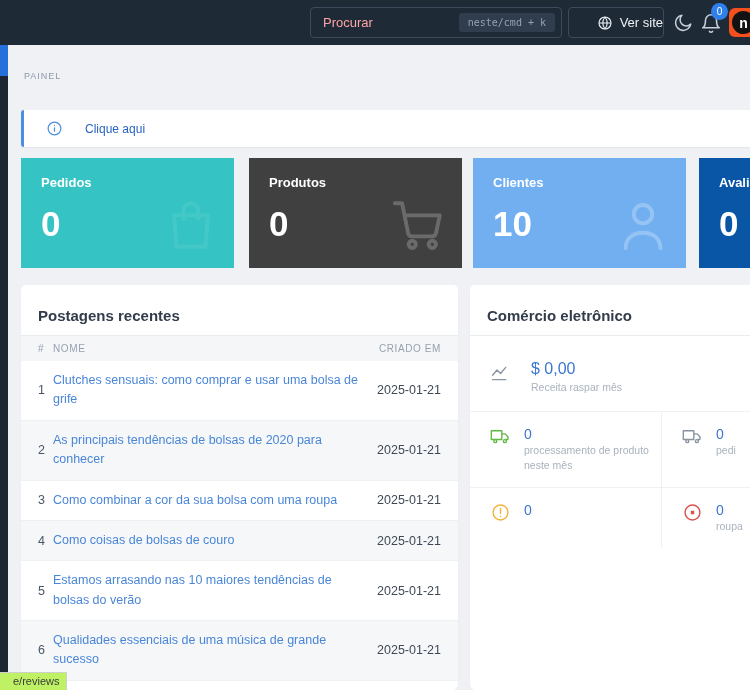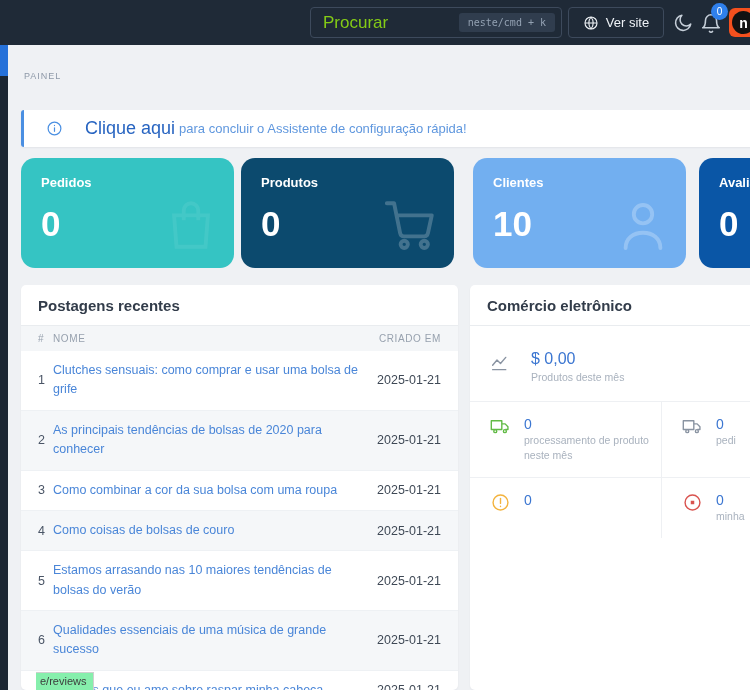--- a/index.html
+++ b/index.html
@@ -3,26 +3,26 @@
 <meta charset="utf-8">
 <style>
   * { margin:0; padding:0; box-sizing:border-box; }
   html,body { width:750px; height:690px; overflow:hidden; }
   body { font-family:"Liberation Sans","DejaVu Sans",sans-serif; background:#eff1f4; position:relative; }
 
   
   .topbar { position:absolute; left:0; top:0; width:750px; height:45px; background:#1f2a37; z-index:10; }
   .search-box { position:absolute; left:310px; top:7px; width:252px; height:31px; border:1px solid #3d4a5c;
     border-radius:4px; display:flex; align-items:center; padding:0 6px 0 12px; cursor:text; }
-  .search-ph { color:#84cc16; font-size:17px; flex:1; }
+  .search-ph { color:#fca5a5; font-size:13px; flex:1; }
   .kbd { background:#303d4e; color:#93a1b2; font-family:"DejaVu Sans Mono",monospace; font-size:10px;
     padding:4px 9px; border-radius:3px; }
   .view-site { position:absolute; left:568px; top:7px; height:31px; width:96px; background:transparent;
     border:1px solid #3d4a5c; border-radius:4px; color:#eef2f6; font-size:13px; display:flex; align-items:center;
-    justify-content:center; gap:7px; cursor:pointer; font-family:inherit; }
+    justify-content:flex-end; gap:7px; cursor:pointer; font-family:inherit; }
   .icon-btn { position:absolute; top:12px; width:22px; height:22px; color:#c6cfd9; cursor:pointer; }
   .moon-btn { left:672px; }
   .bell-btn { left:700px; top:13px; }
   .badge { position:absolute; left:711px; top:3px; min-width:17px; height:17px; background:#2f80ed; color:#fff;
     border-radius:9px; font-size:10px; display:flex; align-items:center; justify-content:center; padding:0 4px; z-index:11; }
   .logo { position:absolute; left:729px; top:8px; width:29px; height:29px; background:#f4501e; border-radius:6px;
     display:flex; align-items:center; justify-content:center; cursor:pointer; }
   .logo-inner { width:23px; height:23px; background:#121212; border-radius:50%; color:#fff; font-weight:bold;
     font-size:14px; display:flex; align-items:center; justify-content:center; }
 
@@ -31,39 +31,39 @@
   .sidebar-active { width:8px; height:31px; background:#2671d9; }
 
   
   .content { position:absolute; left:8px; top:45px; width:1100px; height:645px; }
   .breadcrumb { position:absolute; left:16px; top:26px; font-size:9px; letter-spacing:1px; color:#8e99a8; }
 
   .alert { position:absolute; left:13px; top:65px; width:1060px; height:37px; background:#fff; border-radius:3px;
     border-left:3px solid #4a8fe2; box-shadow:0 1px 2px rgba(30,40,60,.06); display:flex; align-items:center;
     padding-left:22px; cursor:pointer; }
   .alert-icon { width:17px; height:17px; color:#4a8fe2; margin-right:22px; }
-  .alert-link { color:#2764c1; font-size:18px; font-weight:500;text-align:right; }
+  .alert-link { color:#2764c1; font-size:12px; font-weight:500;text-align:right; }
   .alert-rest { color:#5f97de; font-size:13px; margin-left:4px; }
 
   
-  .card { position:absolute; top:113px; width:213px; height:110px; border-radius:14px; color:#fff; padding:17px 20px;
+  .card { position:absolute; top:113px; width:213px; height:110px; border-radius:0; color:#fff; padding:17px 20px;
     overflow:hidden; cursor:pointer; }
   .card-0 { left:13px;  background:#35c4c3; }
-  .card-1 { left:233px; background:#0c4a6e; }
+  .card-1 { left:241px; background:#404040; }
   .card-2 { left:465px; background:#72aff0; }
   .card-3 { left:691px; background:#0a56a6; }
   .card-label { font-size:13px; font-weight:600; }
   .card-value { font-size:35px; font-weight:700; margin-top:14px; }
   .card-icon { position:absolute; right:14px; bottom:14px; width:58px; height:58px; color:#fff; }
 
   
   .panel { position:absolute; top:240px; background:#fff; border-radius:5px; box-shadow:0 1px 2px rgba(30,40,60,.05); overflow:hidden; }
   .panel-posts { left:13px; width:437px; height:405px; }
   .panel-ecom  { left:462px; width:620px; height:405px; }
-  .panel-head { height:41px; border-bottom:1px solid #e9ecef; display:flex; align-items:center; padding:0 17px; }
+  .panel-head { height:41px; border-bottom:1px solid #e9ecef; display:flex; align-items:center; padding:0 17px;margin-top:10px; }
   .panel-title { font-size:15px; font-weight:600; color:#323c4a; }
 
   
   table { width:100%; border-collapse:collapse; }
   thead th { background:#f4f6f8; color:#97a1ae; font-size:10px; font-weight:500; letter-spacing:.6px;
     text-align:left; padding:7px 0; }
   th.col-num, td.cell-num { width:32px; padding-left:17px; }
   th.col-date, td.cell-date { width:84px; text-align:right; padding-right:17px; }
   tbody td { padding:10px 0; font-size:12.5px; vertical-align:middle; border-top:1px solid #eef1f4; }
   tbody tr:first-child td { border-top:none; }
@@ -78,22 +78,22 @@
   .ecom-grid { display:grid; grid-template-columns:192px 428px; }
   .ecom-cell { display:flex; gap:13px; padding:13px 0 13px 20px; }
   .ecom-cell.left { border-right:1px solid #eef0f3; }
   .ecom-cell.top { border-bottom:1px solid #eef0f3; }
   .stat-icon { width:21px; height:21px; flex:none; margin-top:1px; }
   .ic-gray { color:#8a94a2; } .ic-green { color:#62ba46; } .ic-amber { color:#f3b33e; } .ic-red { color:#d9534f; }
   .ecom-value { font-size:14px; color:#3b76d1; line-height:1.3; }
   .ecom-value.big { font-size:16px;margin-top:8px; }
   .ecom-label { font-size:10.5px; color:#a9b2be; line-height:1.5; max-width:150px; }
 
-  .status-tooltip { position:absolute; left:0; bottom:0; background:#86efac; border:1px solid #cfcfcf; border-left:none;
-    border-bottom:none; color:#3c3c3c; font-size:11px; padding:2px 7px 3px 4px; z-index:20;margin-left:36px; }
+  .status-tooltip { position:absolute; left:0; bottom:0; background:#bef264; border:1px solid #cfcfcf; border-left:none;
+    border-bottom:none; color:#3c3c3c; font-size:11px; padding:2px 7px 3px 13px; z-index:20; }
 
   svg { display:block; width:100%; height:100%; }
 </style>
 </head>
 <body>
 
 <header class="topbar">
   <div class="search-box">
     <span class="search-ph">Procurar</span>
     <span class="kbd">neste/cmd + k</span>
@@ -137,21 +137,20 @@
 
   <div class="alert">
     <span class="alert-icon">
       <svg viewBox="0 0 24 24" fill="none" stroke="currentColor" stroke-width="1.7" stroke-linecap="round">
         <circle cx="12" cy="12" r="9"></circle>
           <path d="M12 11v5"></path>
           <path d="M12 7.6v.3"></path>
       </svg>
     </span>
     <span class="alert-link">Clique aqui</span>
-    <span class="alert-rest">para concluir o Assistente de configuração rápida!</span>
   </div>
 
   <div class="card card-0">
     <div class="card-label">Pedidos</div>
     <div class="card-value">0</div>
     <span class="card-icon" style="opacity:.07">
       <svg viewBox="0 0 24 24" fill="none" stroke="currentColor" stroke-width="1.6">
         <path d="M5 8h14l-1 13H6L5 8z"></path>
           <path d="M9 10V6a3 3 0 0 1 6 0v4"></path>
       </svg>
@@ -243,21 +242,21 @@
     </div>
     <div class="ecom-row1">
       <span class="stat-icon ic-gray">
         <svg viewBox="0 0 24 24" fill="none" stroke="currentColor" stroke-width="1.6" stroke-linecap="round" stroke-linejoin="round">
           <path d="M3 14l5-6 4 4 6-7"></path>
             <path d="M3 19h15"></path>
         </svg>
       </span>
       <div>
         <div class="ecom-value big">$ 0,00</div>
-        <div class="ecom-label" style="max-width:220px">Produtos deste mês</div>
+        <div class="ecom-label" style="max-width:220px">Receita raspar mês</div>
       </div>
     </div>
     <div class="ecom-grid">
       <div class="ecom-cell left top">
         <span class="stat-icon ic-green">
           <svg viewBox="0 0 24 24" fill="none" stroke="currentColor" stroke-width="1.6" stroke-linejoin="round">
             <path d="M1.5 5.5h12v10h-12z"></path>
               <path d="M13.5 9h3.8l3.2 3.2v3.3h-3"></path>
             <circle cx="6" cy="17.3" r="1.7"></circle>
               <circle cx="17" cy="17.3" r="1.7"></circle>
@@ -296,20 +295,20 @@
       </div>
       <div class="ecom-cell">
         <span class="stat-icon ic-red">
           <svg viewBox="0 0 24 24" fill="none" stroke="currentColor" stroke-width="1.6">
             <circle cx="12" cy="12" r="8.5"></circle>
               <rect x="10" y="10" width="4" height="4" fill="currentColor" stroke="none"></rect>
           </svg>
         </span>
         <div>
           <div class="ecom-value">0</div>
-          <div class="ecom-label">minha</div>
+          <div class="ecom-label">roupa</div>
         </div>
       </div>
     </div>
   </section>
 </main>
 
 <div class="status-tooltip">e/reviews</div>
 
 </body></html>

